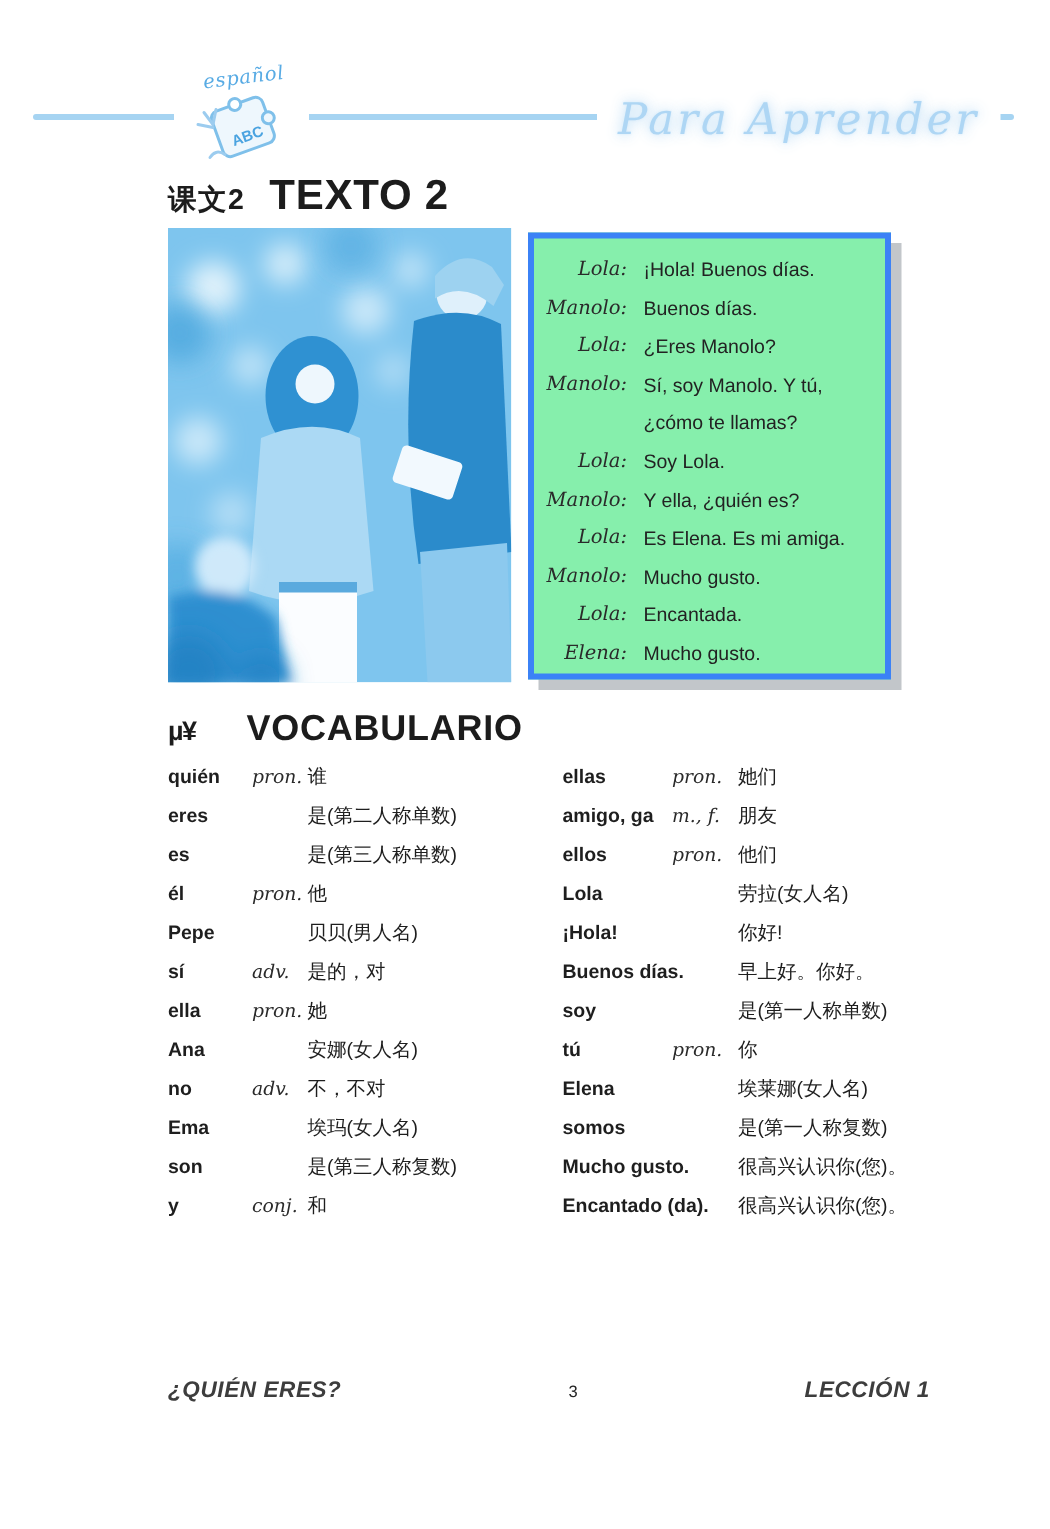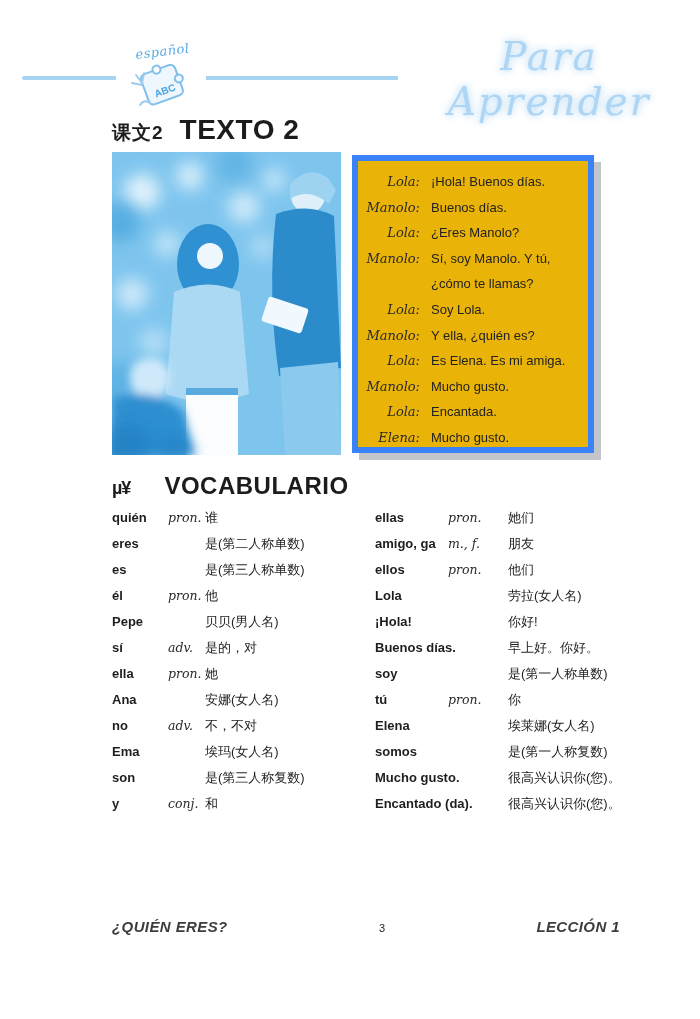--- a/index.html
+++ b/index.html
@@ -7,35 +7,35 @@
         font-family:"Liberation Sans","DejaVu Sans",sans-serif;color:#222;}
 
   
   .header-rule{position:absolute;left:22px;top:76px;width:654px;height:4px;
                background:#a6d4f2;border-radius:2px;}
   .logo-block{position:absolute;left:116px;top:42px;width:90px;height:72px;
               background:#ffffff;display:flex;align-items:center;justify-content:center;}
   .brand-script{position:absolute;left:398px;top:56px;height:46px;background:#ffffff;
                 padding:0 14px;display:flex;align-items:center;
                 font-family:"DejaVu Serif","Liberation Serif",serif;
-                font-style:italic;font-size:39px;letter-spacing:2px;color:#aed6f4;
-                text-shadow:0 0 2px #d6ebfa,0 0 9px rgba(150,202,240,.85);text-align:center;}
+                font-style:italic;font-size:29px;letter-spacing:2px;color:#aed6f4;
+                text-shadow:0 0 2px #d6ebfa,0 0 9px rgba(150,202,240,.85);}
 
   
   .lesson-title{position:absolute;left:112px;top:114px;display:flex;align-items:baseline;}
   .lesson-zh{font-size:19px;font-weight:bold;color:#1c1c1c;letter-spacing:1px;}
   .lesson-es{font-size:28px;font-weight:bold;color:#1c1c1c;margin-left:16px;letter-spacing:.5px;}
 
   
   .photo{position:absolute;left:112px;top:152px;width:229px;height:303px;overflow:hidden;}
   .photo svg{display:block;}
 
   
   .dialogue-box{position:absolute;left:352px;top:155px;width:242px;height:298px;
-                box-sizing:border-box;background:#eab308;border:6px solid #3b82f6;
+                box-sizing:border-box;background:#86efac;border:4px solid #3b82f6;
                 box-shadow:7px 7px 0 #c2c6ca;padding:8px 6px 0 8px;}
   .dlg-row{display:flex;align-items:flex-start;}
   .dlg-speaker{flex:none;width:54px;text-align:right;
                font-family:"DejaVu Serif","Liberation Serif",serif;font-style:italic;
                font-size:13px;line-height:25.6px;color:#2a2a2a;}
   .dlg-text{margin-left:11px;flex:1;font-size:13px;line-height:25.6px;color:#222;}
 
   
   .vocab-head{position:absolute;left:112px;top:472px;display:flex;align-items:baseline;}
   .vocab-dingbat{font-size:18px;font-weight:bold;color:#1c1c1c;letter-spacing:-1px;}
@@ -43,21 +43,21 @@
 
   .vocab-col{position:absolute;top:505px;}
   .vocab-col.col-left{left:112px;width:250px;}
   .vocab-col.col-right{left:375px;width:300px;}
   .v-row{position:relative;height:26px;line-height:26px;white-space:nowrap;}
   .v-word{position:absolute;left:0;font-weight:bold;font-size:13px;color:#1e1e1e;}
   .v-pos{position:absolute;font-family:"DejaVu Serif","Liberation Serif",serif;
          font-style:italic;font-size:12.5px;color:#2a2a2a;}
   .v-zh{position:absolute;font-size:13px;color:#1e1e1e;}
   .col-left .v-pos{left:56px;}  .col-left .v-zh{left:93px;}
-  .col-right .v-pos{left:73px;} .col-right .v-zh{left:117px;margin-left:16px;}
+  .col-right .v-pos{left:73px;} .col-right .v-zh{left:117px;}
 
   
   .footer{position:absolute;left:112px;top:918px;width:508px;display:flex;
           align-items:baseline;justify-content:space-between;}
   .footer .f-side{font-style:italic;font-weight:bold;font-size:15px;
                   letter-spacing:.4px;color:#3d3d3d;}
   .footer .f-page{font-size:11px;color:#222;}
 </style>
 </head>
 <body>

